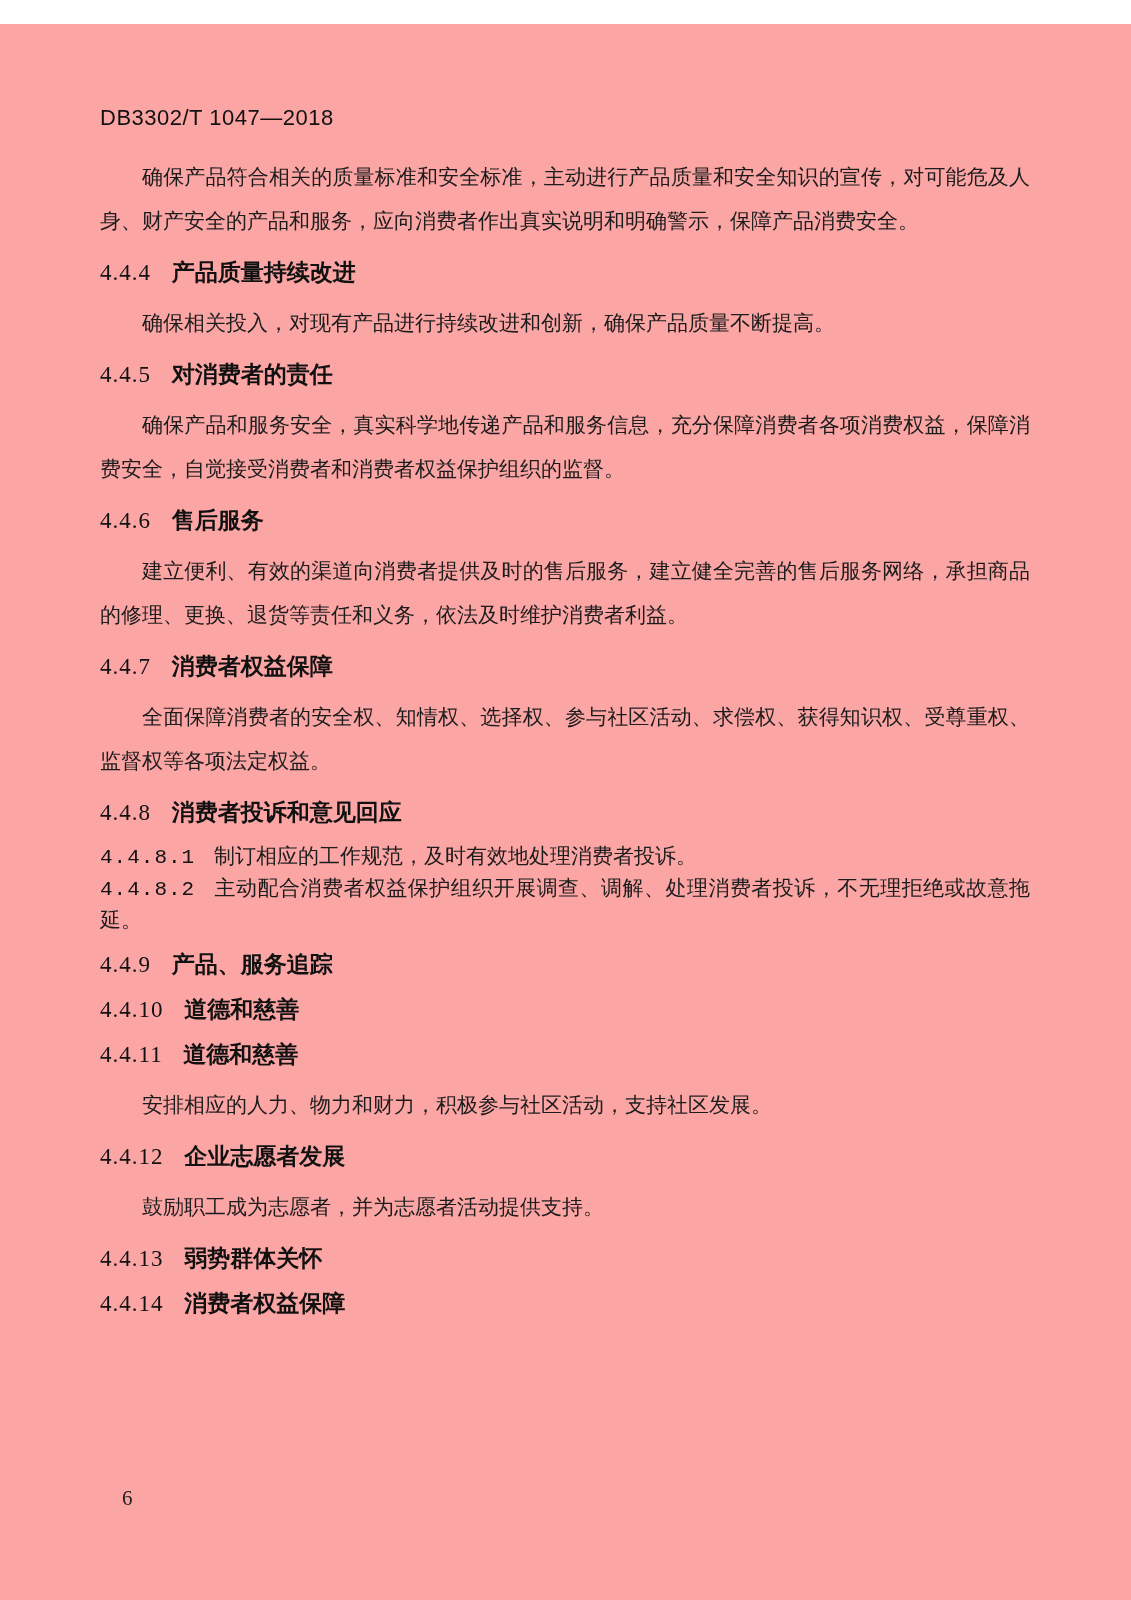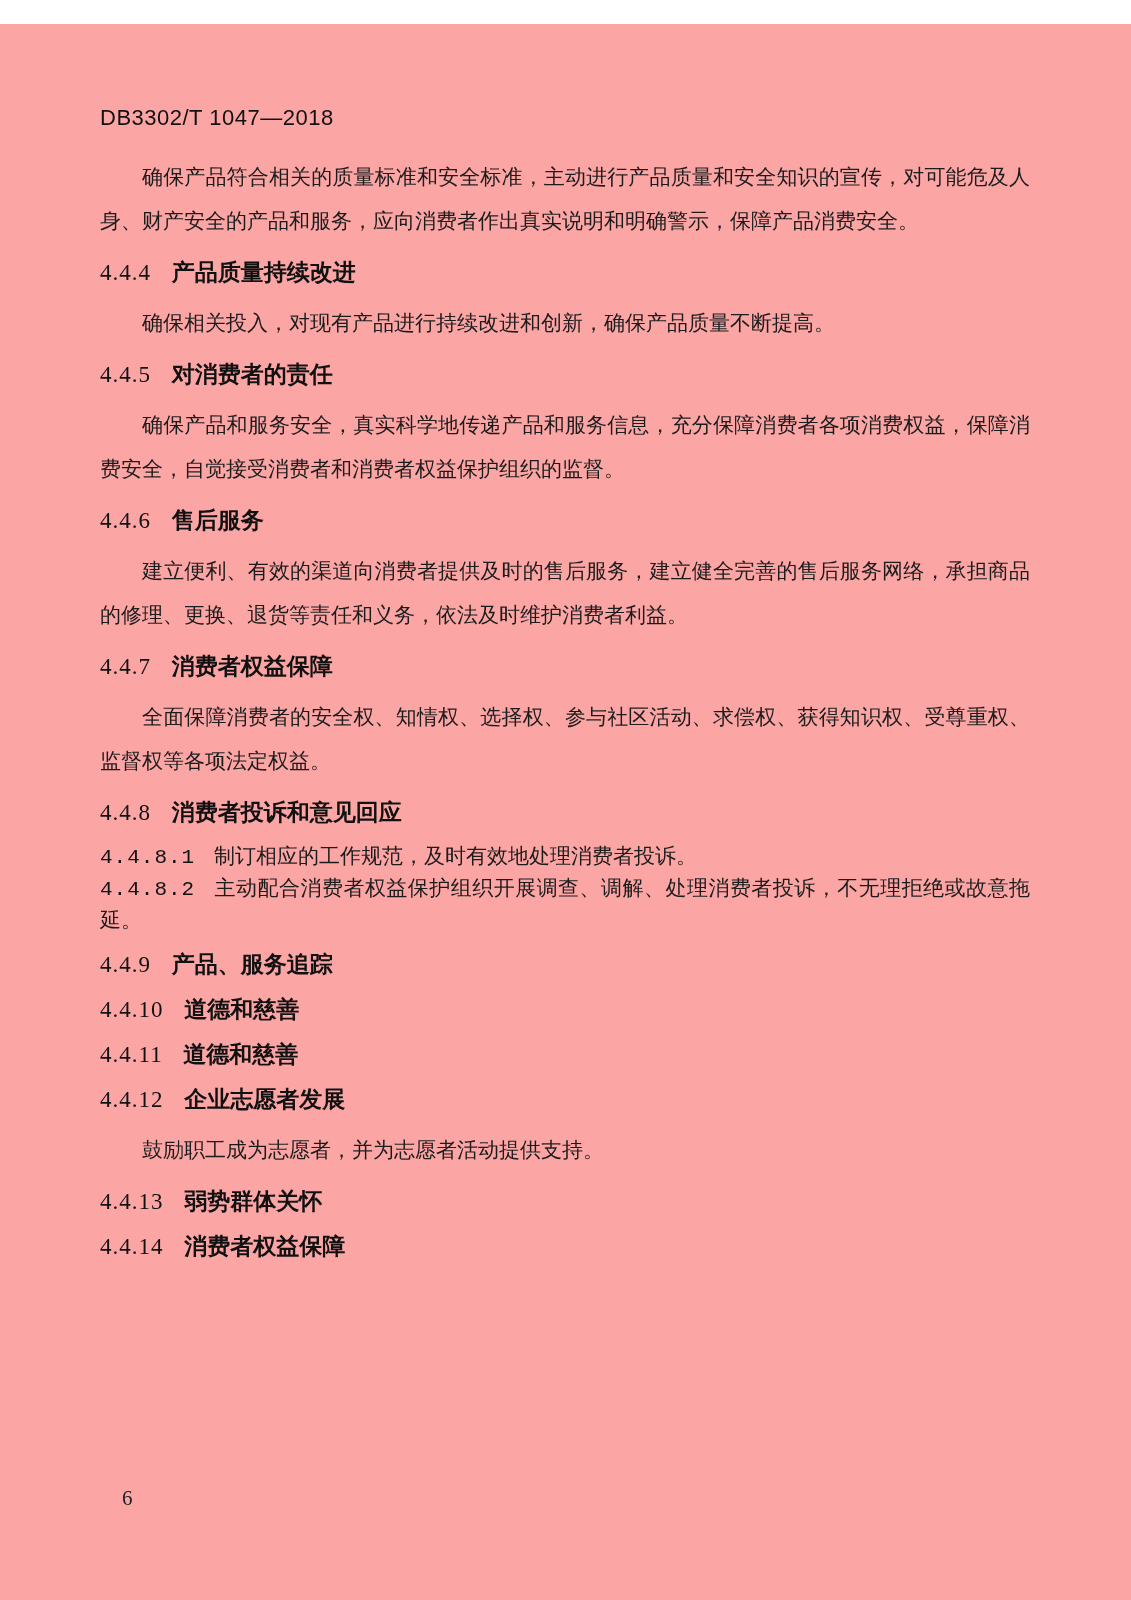--- a/index.html
+++ b/index.html
@@ -86,20 +86,21 @@
       <div class="heading"><span class="num">4.4.6</span><span class="title">售后服务</span></div>
       <div class="para">建立便利、有效的渠道向消费者提供及时的售后服务，建立健全完善的售后服务网络，承担商品的修理、更换、退货等责任和义务，依法及时维护消费者利益。</div>
       <div class="heading"><span class="num">4.4.7</span><span class="title">消费者权益保障</span></div>
       <div class="para">全面保障消费者的安全权、知情权、选择权、参与社区活动、求偿权、获得知识权、受尊重权、监督权等各项法定权益。</div>
       <div class="heading"><span class="num">4.4.8</span><span class="title">消费者投诉和意见回应</span></div>
       <div class="clause"><span class="num">4.4.8.1</span><span class="txt">制订相应的工作规范，及时有效地处理消费者投诉。</span></div>
       <div class="clause"><span class="num">4.4.8.2</span><span class="txt">主动配合消费者权益保护组织开展调查、调解、处理消费者投诉，不无理拒绝或故意拖延。</span></div>
       <div class="heading"><span class="num">4.4.9</span><span class="title">产品、服务追踪</span></div>
       <div class="heading"><span class="num">4.4.10</span><span class="title">道德和慈善</span></div>
       <div class="heading"><span class="num">4.4.11</span><span class="title">道德和慈善</span></div>
+      <div class="para">安排相应的人力、物力和财力，积极参与社区活动，支持社区发展。</div>
       <div class="heading"><span class="num">4.4.12</span><span class="title">企业志愿者发展</span></div>
       <div class="para">鼓励职工成为志愿者，并为志愿者活动提供支持。</div>
       <div class="heading"><span class="num">4.4.13</span><span class="title">弱势群体关怀</span></div>
       <div class="heading"><span class="num">4.4.14</span><span class="title">消费者权益保障</span></div>
     </main>
 
   <div class="page-number">6</div>
 </div>
 
 </body></html>

